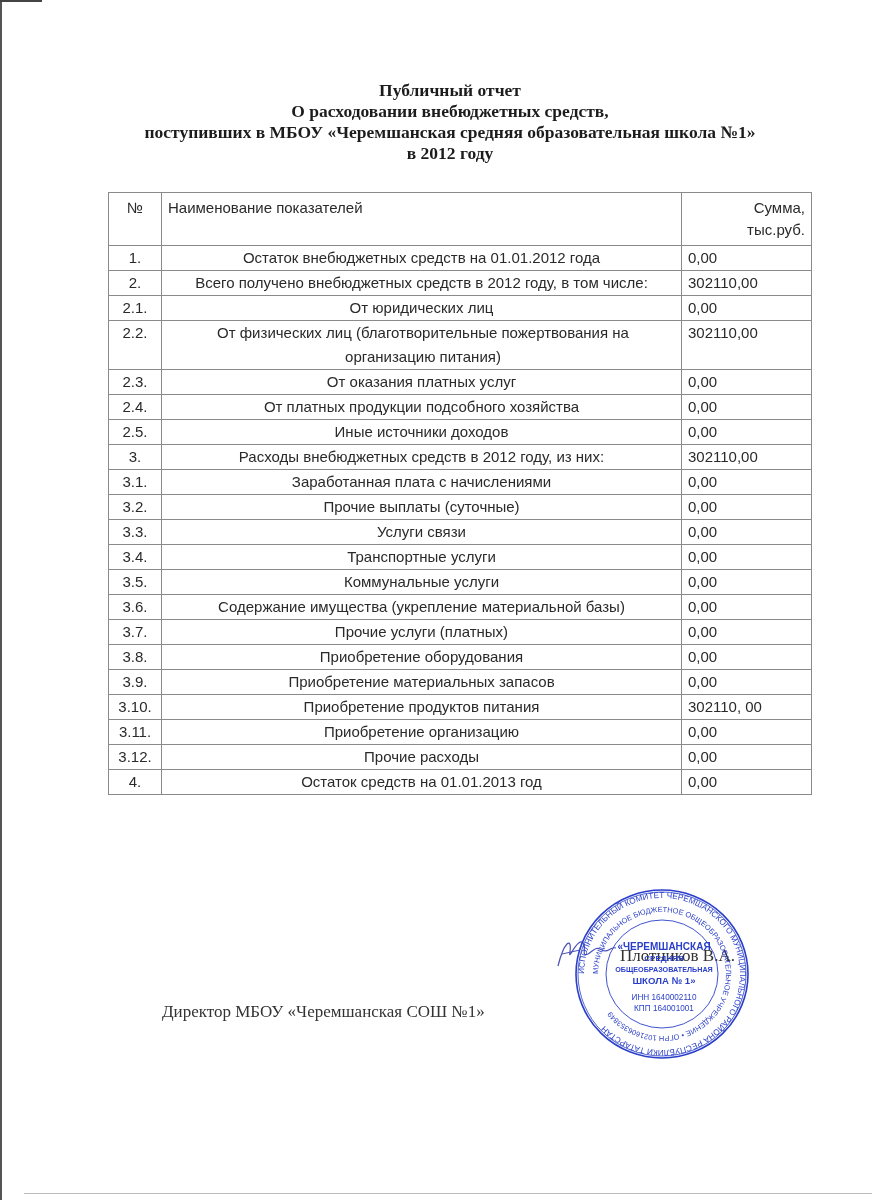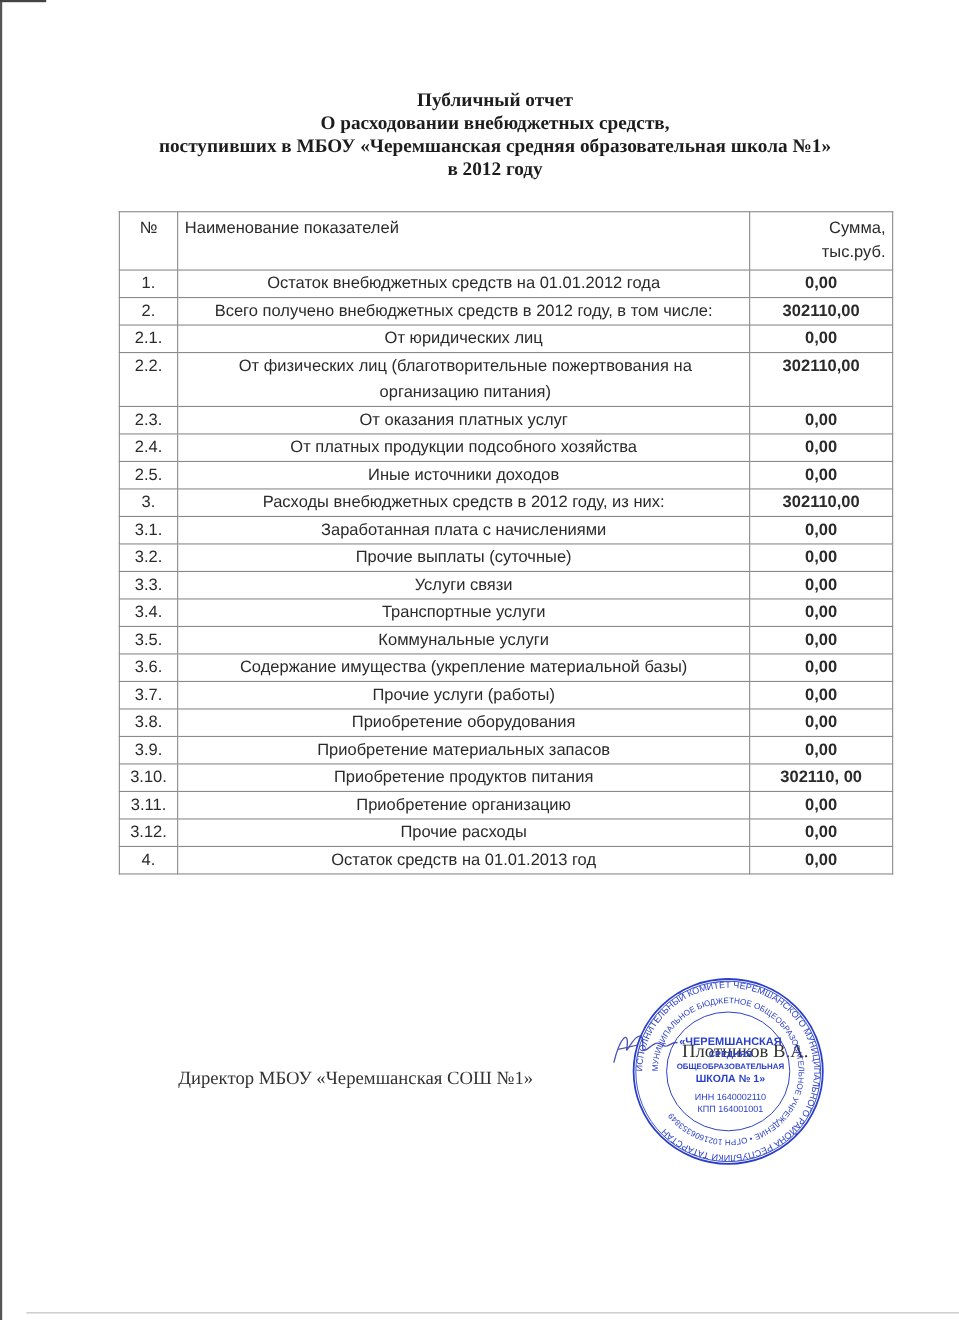--- a/index.html
+++ b/index.html
@@ -24,25 +24,25 @@
   table.report td, table.report th {
     border: 1px solid #8a8a8a; padding: 0 6px; vertical-align: top; line-height: 24px;
   }
   table.report th { font-weight: normal; height: 48px; vertical-align: top; padding-top: 4px; line-height: 22px; }
   .col-num { width: 40px; text-align: center; }
   .col-amount { width: 117px; text-align: center; }
   .col-name { text-align: center; }
   tr.bold td.col-name { font-weight: normal; }
   th.col-name { text-align: left; }
   th.col-amount { text-align: right; }
-  td.col-amount { text-align: center; padding-right: 22px; font-weight: bold; }
+  td.col-amount { text-align: left; padding-right: 22px; }
   td.col-name.indent-1 { padding-left: 9px; }
 
   .signature-line {
-    position: absolute; left: 162px; top: 970px; white-space: nowrap;
+    position: absolute; left: 162px; top: 1002px; white-space: nowrap;
     font-family: "Liberation Serif", serif; font-size: 17px; color: #333;
   }
   .signer-name {
     position: absolute; left: 620px; top: 946px; white-space: nowrap;
     font-family: Liberation Serif, serif; font-size: 17px; color: #333;
   }
   .handwritten-signature { position: absolute; left: 550px; top: 932px; width: 70px; height: 40px; }
   .stamp { position: absolute; left: 574px; top: 888px; width: 176px; height: 172px; }
 </style>
 </head>
@@ -136,21 +136,21 @@
         <td class="col-name">Коммунальные услуги</td>
         <td class="col-amount">0,00</td>
       </tr>
       <tr>
         <td class="col-num">3.6.</td>
         <td class="col-name">Содержание имущества (укрепление материальной базы)</td>
         <td class="col-amount">0,00</td>
       </tr>
       <tr>
         <td class="col-num">3.7.</td>
-        <td class="col-name">Прочие услуги (работы)</td>
+        <td class="col-name">Прочие услуги (платных)</td>
         <td class="col-amount">0,00</td>
       </tr>
       <tr>
         <td class="col-num">3.8.</td>
         <td class="col-name">Приобретение оборудования</td>
         <td class="col-amount">0,00</td>
       </tr>
       <tr>
         <td class="col-num">3.9.</td>
         <td class="col-name">Приобретение материальных запасов</td>

